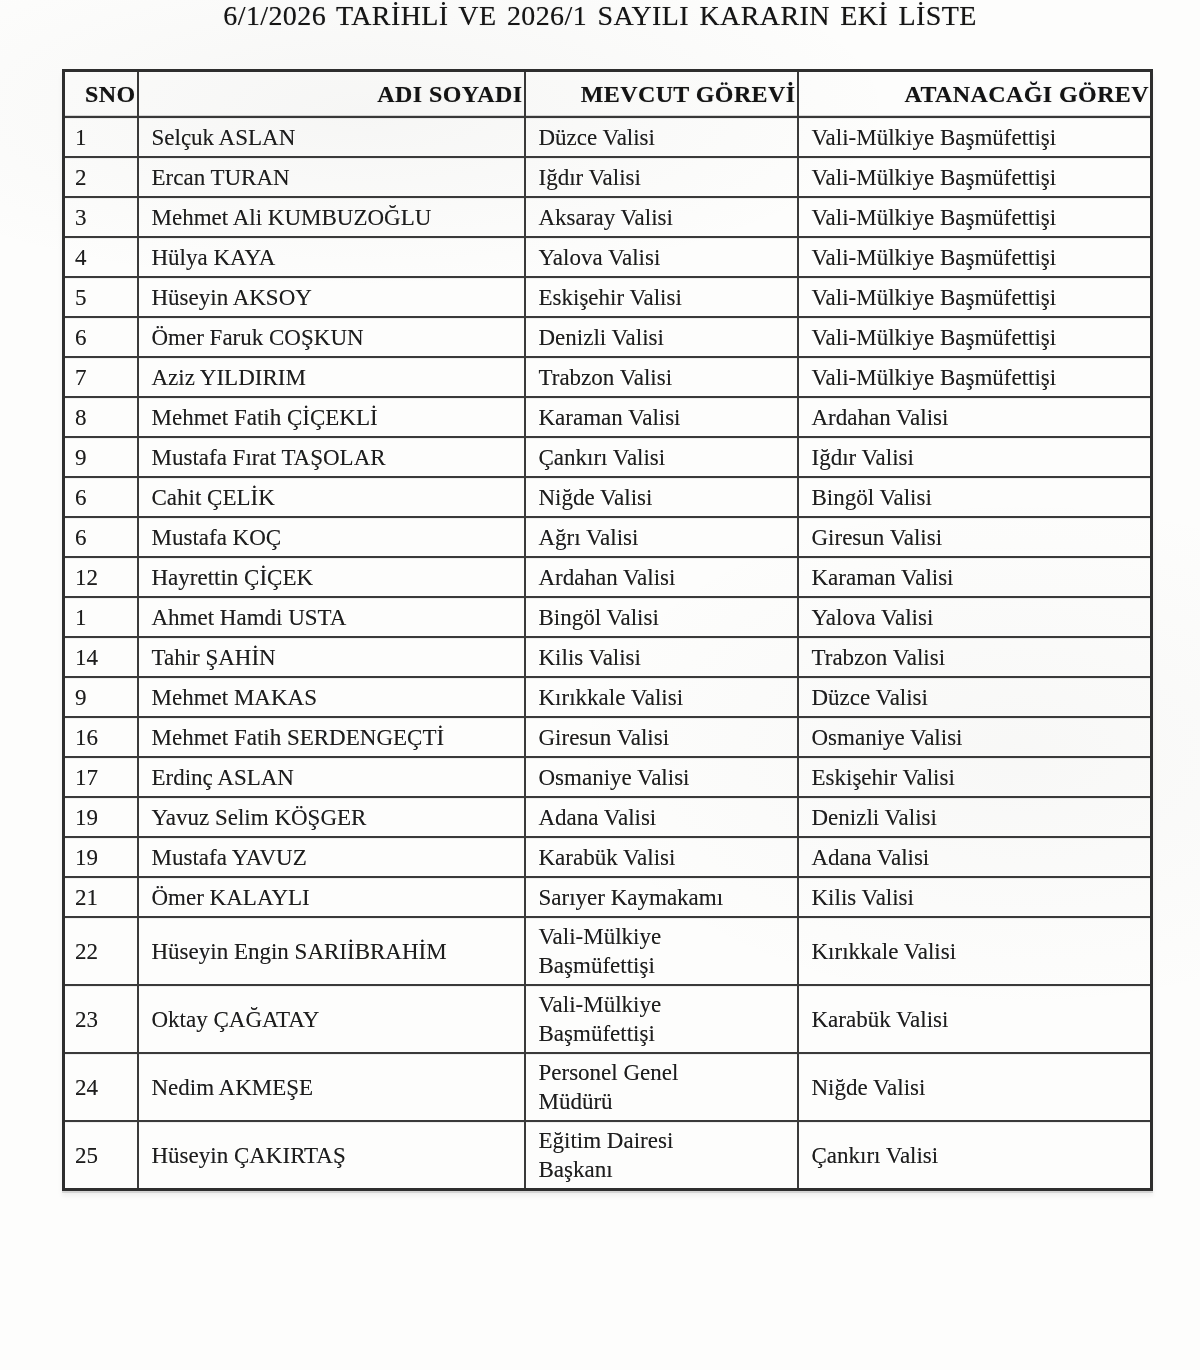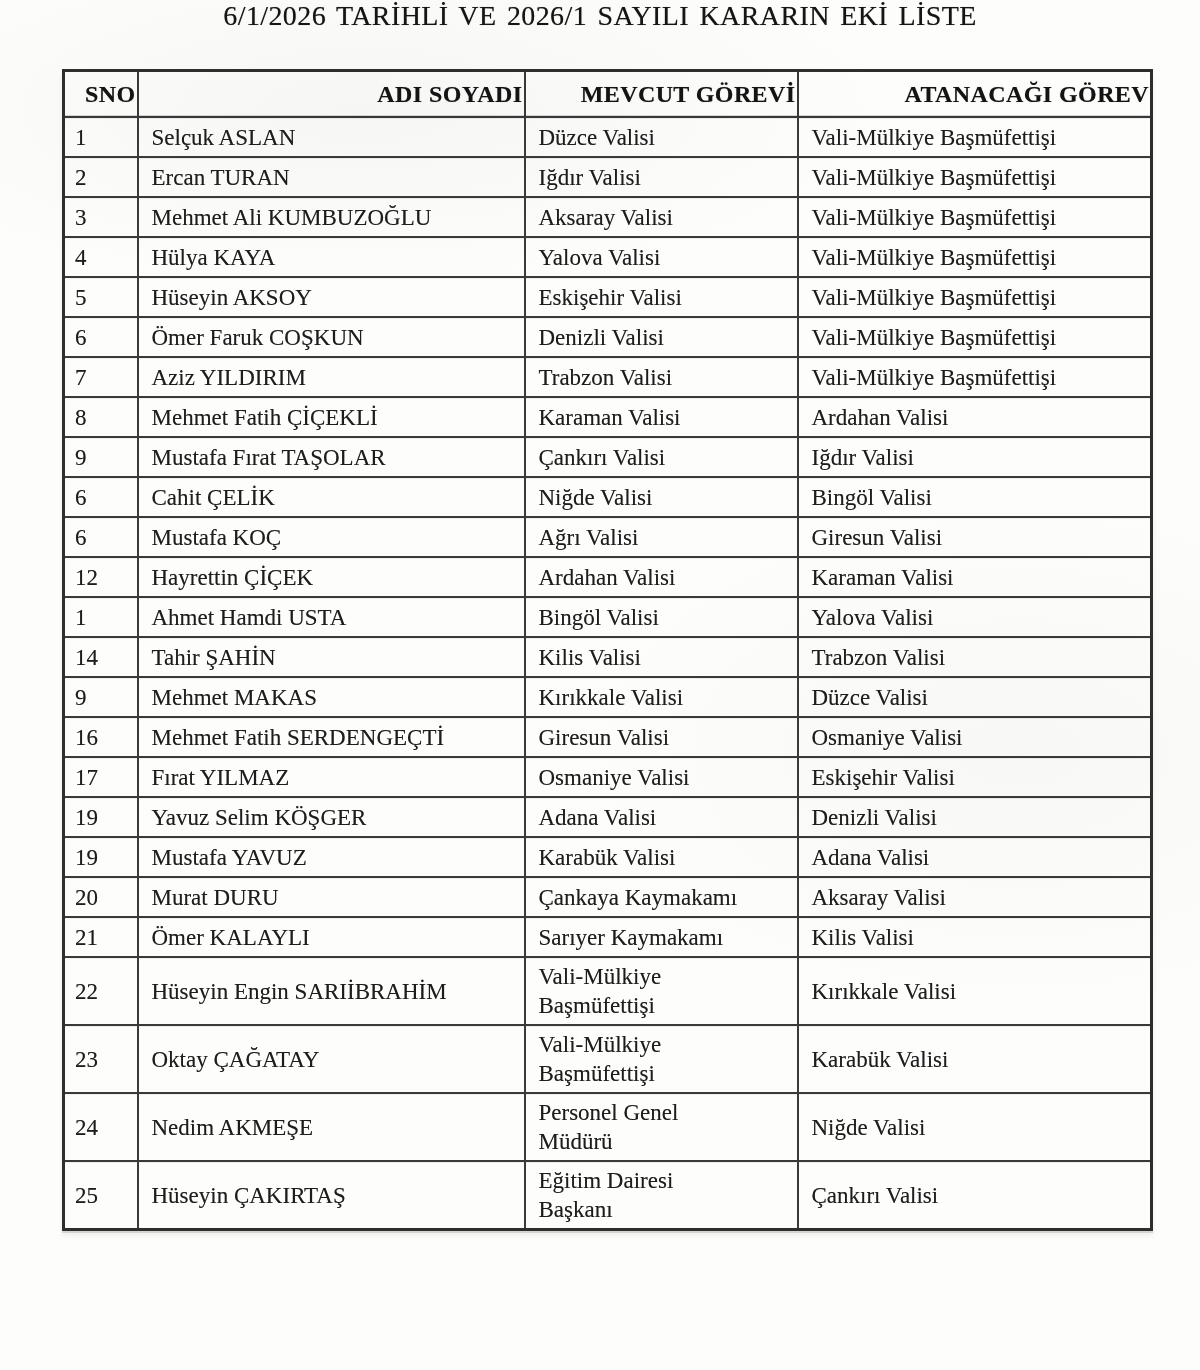--- a/index.html
+++ b/index.html
@@ -183,41 +183,35 @@
       <td class="col-new">Düzce Valisi</td>
     </tr>
         <tr class="body-row">
       <td class="col-sno">16</td>
       <td class="col-name">Mehmet Fatih SERDENGEÇTİ</td>
       <td class="col-current">Giresun Valisi</td>
       <td class="col-new">Osmaniye Valisi</td>
     </tr>
         <tr class="body-row">
       <td class="col-sno">17</td>
-      <td class="col-name">Fırat YILMAZ</td>
+      <td class="col-name">Erdinç ASLAN</td>
       <td class="col-current">Osmaniye Valisi</td>
       <td class="col-new">Eskişehir Valisi</td>
     </tr>
         <tr class="body-row">
       <td class="col-sno">19</td>
       <td class="col-name">Yavuz Selim KÖŞGER</td>
       <td class="col-current">Adana Valisi</td>
       <td class="col-new">Denizli Valisi</td>
     </tr>
         <tr class="body-row">
       <td class="col-sno">19</td>
       <td class="col-name">Mustafa YAVUZ</td>
       <td class="col-current">Karabük Valisi</td>
       <td class="col-new">Adana Valisi</td>
-    </tr>
-        <tr class="body-row">
-      <td class="col-sno">20</td>
-      <td class="col-name">Murat DURU</td>
-      <td class="col-current">Çankaya Kaymakamı</td>
-      <td class="col-new">Aksaray Valisi</td>
     </tr>
         <tr class="body-row">
       <td class="col-sno">21</td>
       <td class="col-name">Ömer KALAYLI</td>
       <td class="col-current">Sarıyer Kaymakamı</td>
       <td class="col-new">Kilis Valisi</td>
     </tr>
         <tr class="body-row">
       <td class="col-sno">22</td>
       <td class="col-name">Hüseyin Engin SARIİBRAHİM</td>

